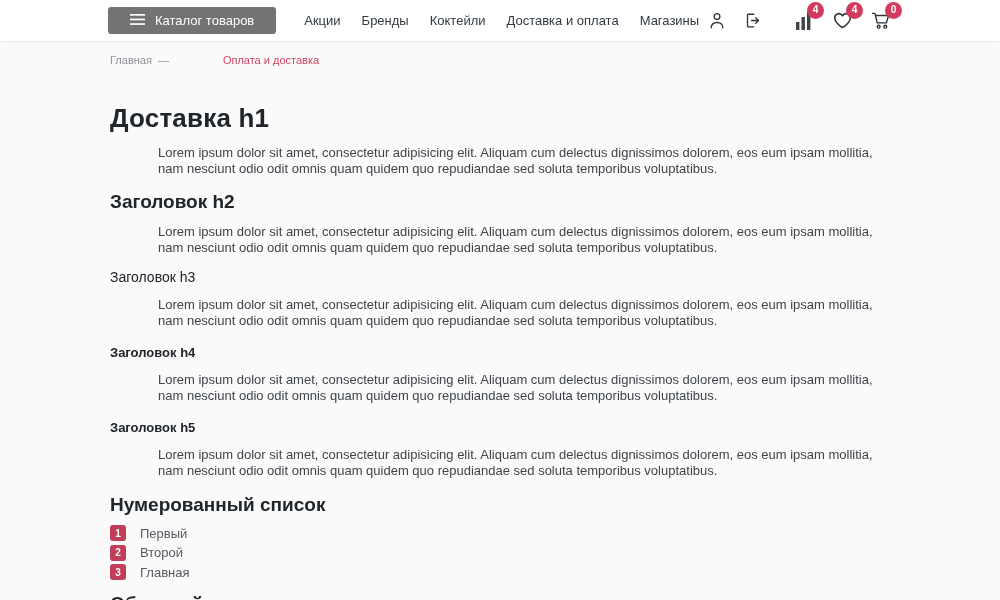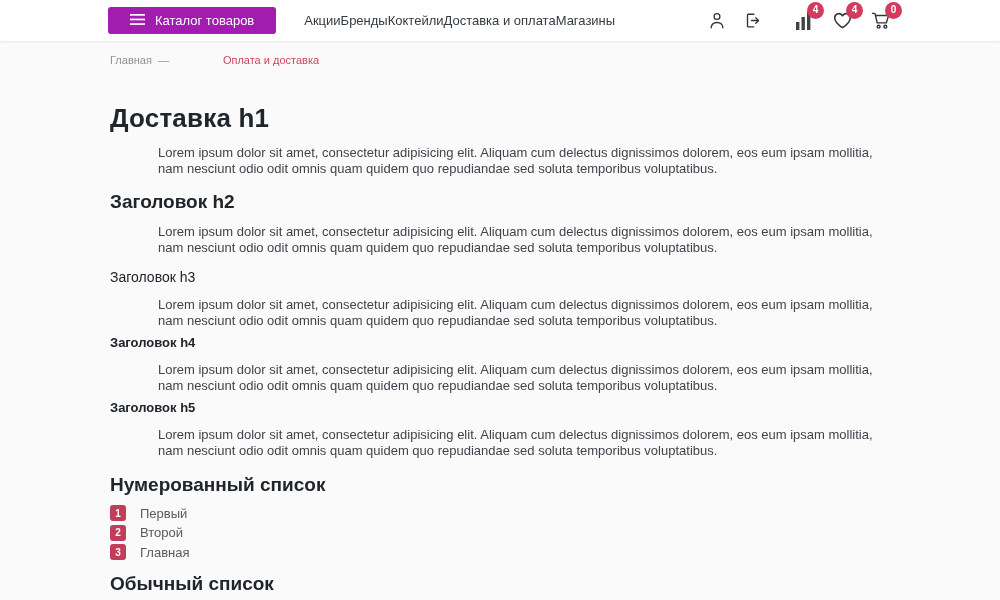--- a/index.html
+++ b/index.html
@@ -21,34 +21,35 @@
   .header-inner {
     width: 784px;
     margin: 0 auto;
     display: flex;
     align-items: center;
   }
   .catalog-btn {
     display: flex;
     align-items: center;
     gap: 10px;
-    background: #a21caf;
+    background: #737373;
     color: #ffffff;
     border: none;
     border-radius: 3px;
     height: 27px;
     padding: 0 22px;
     font-size: 13px;
     font-family: inherit;
     cursor: pointer;
     white-space: nowrap;
   }
   .nav {
     display: flex;
     align-items: center;
+    gap: 21px;
     margin-left: 28px;
   }
   .nav a {
     font-size: 13px;
     color: #333a42;
     text-decoration: none;
     white-space: nowrap;
   }
   .header-icons {
     margin-left: auto;
@@ -123,21 +124,21 @@
     color: #20252b;
   }
   .h3 {
     margin-top: 13px;
     font-size: 14px;
     line-height: 17px;
     font-weight: 400;
     color: #20252b;
   }
   .h4, .h5 {
-    margin-top: 6px;
+    margin-top: 16px;
     font-size: 13px;
     line-height: 16px;
     font-weight: 700;
     color: #20252b;
   }
   .list-title { margin-top: 14px; }
   .num-list {
     margin-top: 9px;
     list-style: none;
   }

